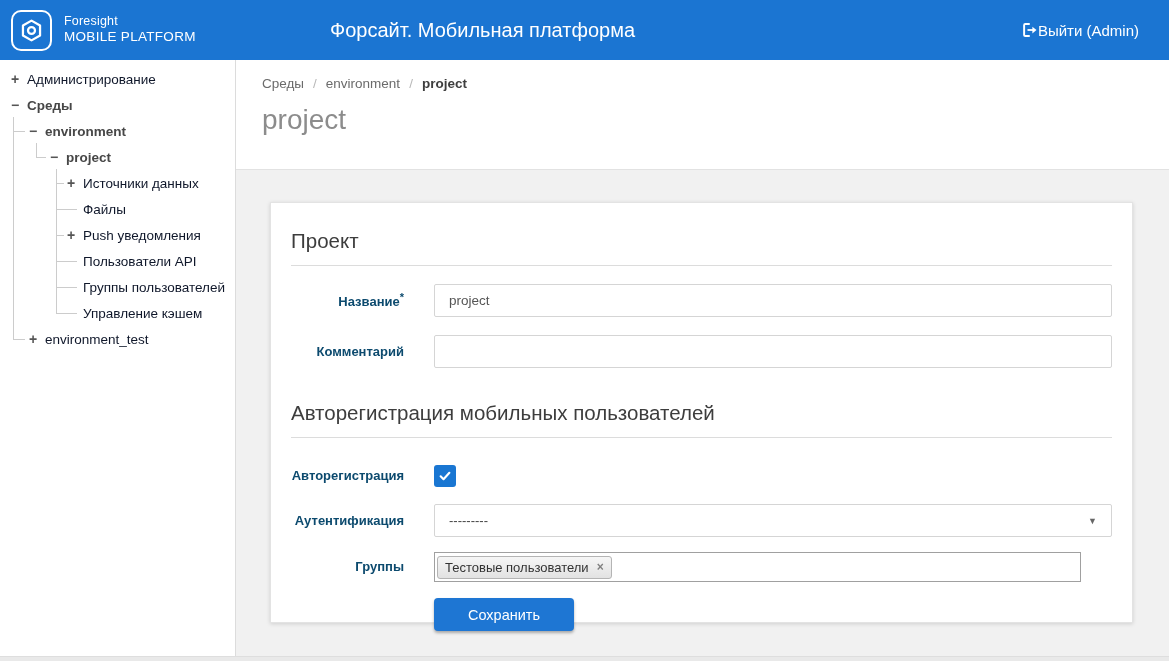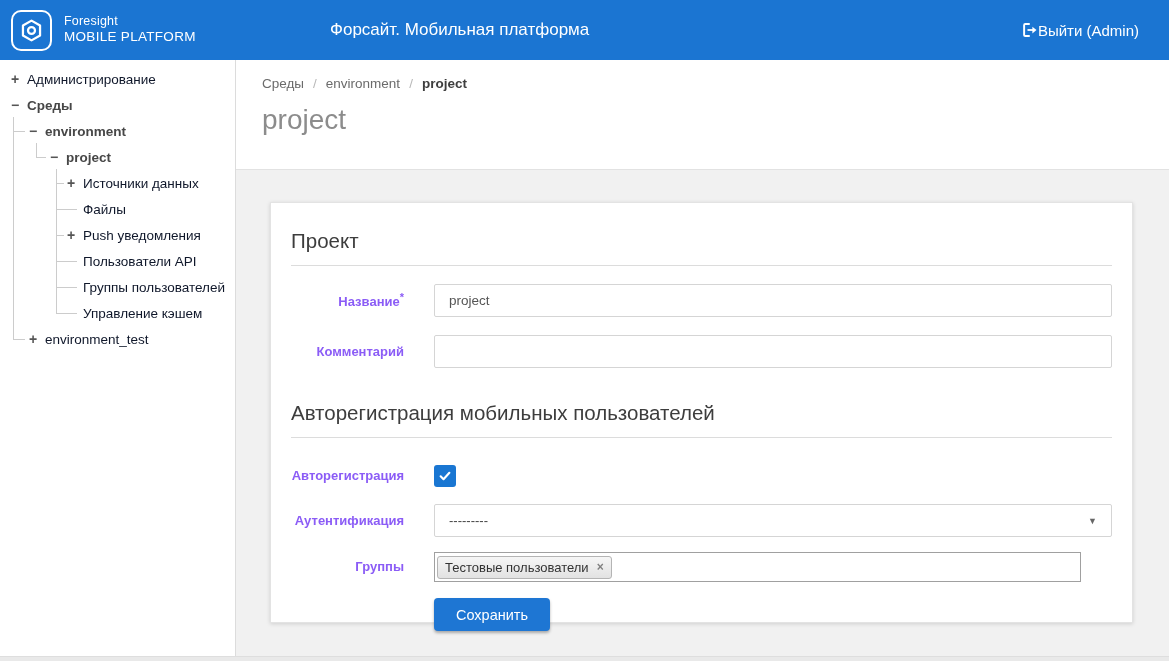--- a/index.html
+++ b/index.html
@@ -6,21 +6,21 @@
   body { font-family:"Liberation Sans","DejaVu Sans",sans-serif; background:#fff; }
   .app { width:1169px; height:661px; overflow:hidden; display:flex; flex-direction:column; background:#fff; position:relative; }
 
   
   .header { height:60px; background:#1b75d2; display:flex; align-items:center; flex:0 0 auto; position:relative; color:#fff; }
   .logo-block { display:flex; align-items:center; padding-left:11px; width:235px; flex:0 0 auto; }
   .logo-mark { width:41px; height:41px; border:2.5px solid #fff; border-radius:10px; display:flex; align-items:center; justify-content:center; flex:0 0 auto; }
   .logo-text { margin-left:12px; line-height:1.25; white-space:nowrap; }
   .logo-line1 { font-size:12.5px; font-weight:400; letter-spacing:.2px; }
   .logo-line2 { font-size:13.5px; font-weight:400; letter-spacing:.3px; }
-  .header-title { position:absolute; left:330px; top:0; height:60px; display:flex; align-items:center; font-size:17px; font-weight:400; }
+  .header-title { position:absolute; left:330px; top:0; height:60px; display:flex; align-items:center; font-size:20px; font-weight:400; }
   .logout { position:absolute; right:30px; top:0; height:60px; display:flex; align-items:center; cursor:pointer; font-size:15px; }
 
   
   .body-wrap { flex:1 1 auto; display:flex; min-height:0; }
 
   
   .sidebar { width:236px; flex:0 0 auto; background:#fff; border-right:1px solid #dcdcdc; position:relative; }
   .tree { position:relative; padding-top:6px; font-size:13.5px; }
   .tree-row { height:26px; display:flex; align-items:center; position:relative; z-index:2; cursor:pointer; white-space:nowrap; }
   .tree-row .toggle { width:14px; text-align:center; font-weight:700; font-size:14px; color:#555; margin-right:5px; flex:0 0 auto; }
@@ -40,34 +40,34 @@
   .breadcrumb .sep { color:#b9b9b9; }
   .breadcrumb .crumb { cursor:pointer; }
   .breadcrumb .current { color:#3e3e3e; font-weight:700; }
   .page-title { font-size:28px; font-weight:400; color:#8c8c8c; margin-top:13px; }
 
   .content { flex:1 1 auto; position:relative; }
   .card { position:absolute; left:34px; top:32px; width:863px; height:421px; background:#fff; border:1px solid #e3e3e3; box-shadow:0 1px 4px rgba(0,0,0,.14); padding:20px; }
   .section-h { font-size:20.5px; font-weight:400; color:#3d3d3d; padding:6px 0 12px 0; border-bottom:1px solid #dcdcdc; }
   .section-h.second { margin-top:27px; }
   .form-row { display:flex; align-items:center; margin-top:18px; }
-  .form-label { width:113px; flex:0 0 auto; text-align:right; font-size:13px; font-weight:700; color:#8b5cf6; margin-right:30px; line-height:1.2; }
+  .form-label { width:113px; flex:0 0 auto; text-align:right; font-size:13px; font-weight:700; color:#0c4a6e; margin-right:30px; line-height:1.2; }
   .form-label sup { font-size:11px; }
   .text-input { width:680px; height:33px; border:1px solid #d5d5d5; border-radius:2px; padding:0 14px; font-size:13.5px; color:#555; font-family:inherit; background:#fff; outline:none; }
   .select-box { width:680px; height:33px; border:1px solid #d5d5d5; border-radius:2px; padding:0 14px; font-size:13px; color:#444; display:flex; align-items:center; justify-content:space-between; cursor:pointer; background:#fff; }
   .select-arrow { color:#666; font-size:9px; }
   .checkbox { width:22px; height:22px; background:#1976d2; border-radius:3px; display:flex; align-items:center; justify-content:center; cursor:pointer; }
   .row-check { margin-top:27px; }
   .row-auth { margin-top:17px; }
   .row-groups { margin-top:15px; align-items:flex-start; }
   .multi-box { width:647px; min-height:30px; border:1px solid #a0a0a0; background:#fff; padding:2px; display:flex; align-items:center; gap:3px; }
   .tag { display:inline-flex; align-items:center; background:linear-gradient(#f6f6f6,#e2e2e2); border:1px solid #b4b4b4; border-radius:3px; padding:3px 7px; font-size:13px; color:#333; }
   .tag-x { color:#808080; font-weight:700; font-size:12px; margin-left:8px; cursor:pointer; }
   .row-save { margin-top:16px; }
-  .save-btn { margin-left:143px; height:33px; padding:0 22px; background:#1e76d3; color:#fff; border:none; border-radius:4px; font-size:14.5px; font-family:inherit; cursor:pointer; box-shadow:0 2px 3px rgba(0,0,0,.3); }
+  .save-btn { margin-left:143px; height:33px; padding:0 34px; background:#1e76d3; color:#fff; border:none; border-radius:4px; font-size:14.5px; font-family:inherit; cursor:pointer; box-shadow:0 2px 3px rgba(0,0,0,.3); }
 
   .bottom-edge { height:5px; background:#e9e9e9; border-top:1px solid #dedede; flex:0 0 auto; }
 </style>
 </head>
 <body>
 
 <div class="app">
 
   <div class="header">
     <div class="logo-block">

